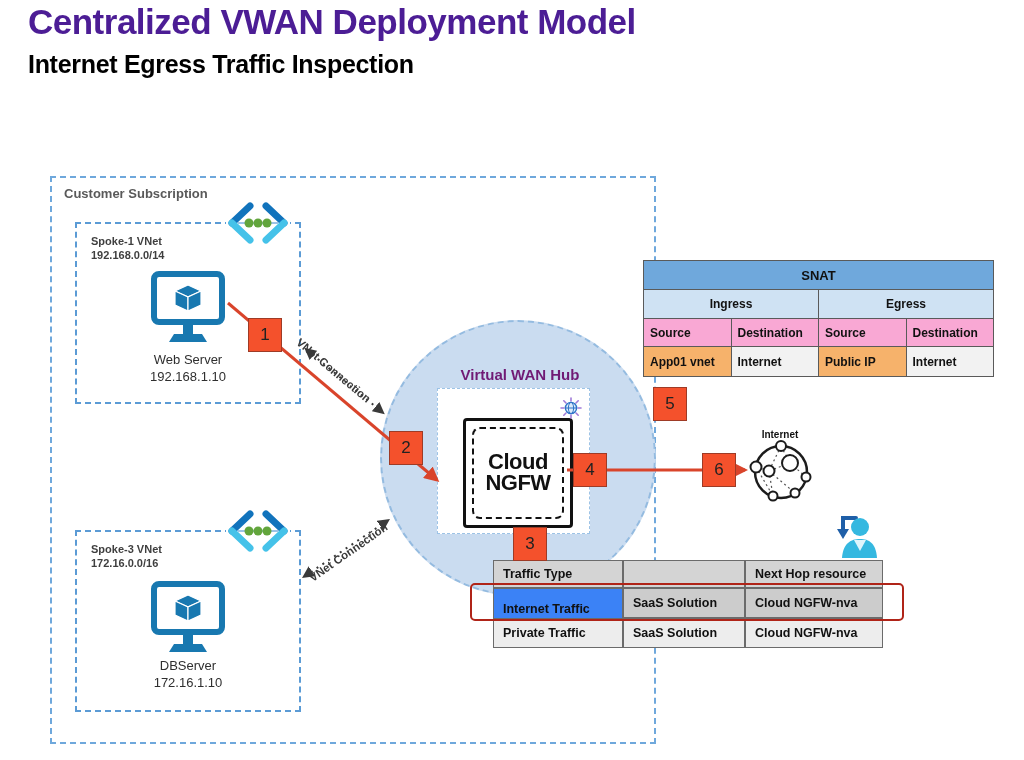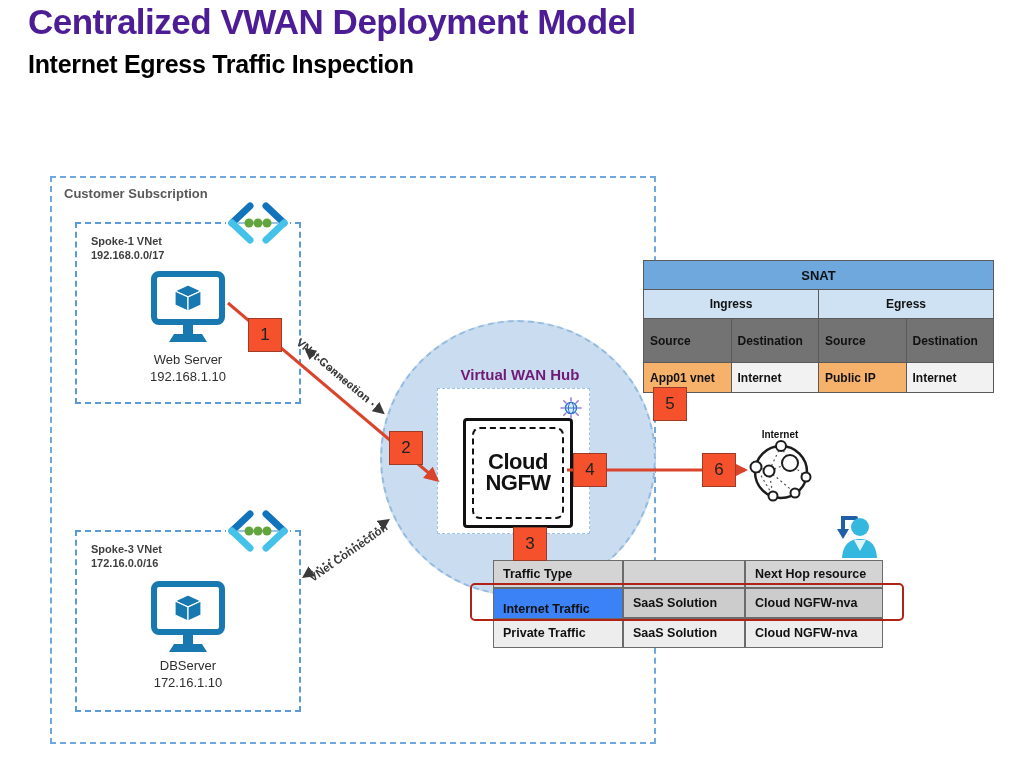--- a/index.html
+++ b/index.html
@@ -80,21 +80,21 @@
   <div class="ngfw-dash"></div>
   <div class="ngfw-text">
     <div>Cloud</div>
     <div>NGFW</div>
   </div>
 </div>
 
 <div class="abs spoke-box spoke1">
   <div class="abs spoke-title">
     <div>Spoke-1 VNet</div>
-    <div>192.168.0.0/17</div>
+    <div>192.168.0.0/14</div>
   </div>
   <svg class="abs" style="left:73px;top:46px;" width="76" height="80" viewBox="0 0 76 80">
     <rect x="4" y="4" width="68" height="48" rx="5" fill="#fff" stroke="#1878B0" stroke-width="6"></rect>
     <g stroke="#fff" stroke-width="1.2">
       <polygon points="38,15 51,21 38,27 25,21" fill="#1878B0"></polygon>
       <polygon points="25,21 38,27 38,41 25,35" fill="#1878B0"></polygon>
       <polygon points="51,21 38,27 38,41 51,35" fill="#1878B0"></polygon>
     </g>
     <rect x="33" y="55" width="10" height="9" fill="#1878B0"></rect>
     <polygon points="24,64 52,64 57,72 19,72" fill="#1878B0"></polygon>
@@ -218,21 +218,21 @@
       <col style="width:87.5px">
     </colgroup>
   <tbody>
       <tr style="height:29px;background:#6FA8DC;">
     <td class="c" colspan="4" style="font-size:13px;">SNAT</td>
   </tr>
   <tr style="height:29px;background:#CFE2F3;">
     <td class="c" colspan="2">Ingress</td>
     <td class="c" colspan="2">Egress</td>
   </tr>
-  <tr style="height:44px;background:#737373;border-radius:15px;">
+  <tr style="height:28px;background:#f9a8d4;border-radius:15px;">
     <td>Source</td>
     <td>Destination</td>
     <td>Source</td>
     <td>Destination</td>
   </tr>
   <tr style="height:30px;">
     <td style="background:#F6B26B;">App01 vnet</td>
     <td style="background:#F2F2F2;">Internet</td>
     <td style="background:#F6B26B;">Public IP</td>
     <td style="background:#F2F2F2;">Internet</td>

